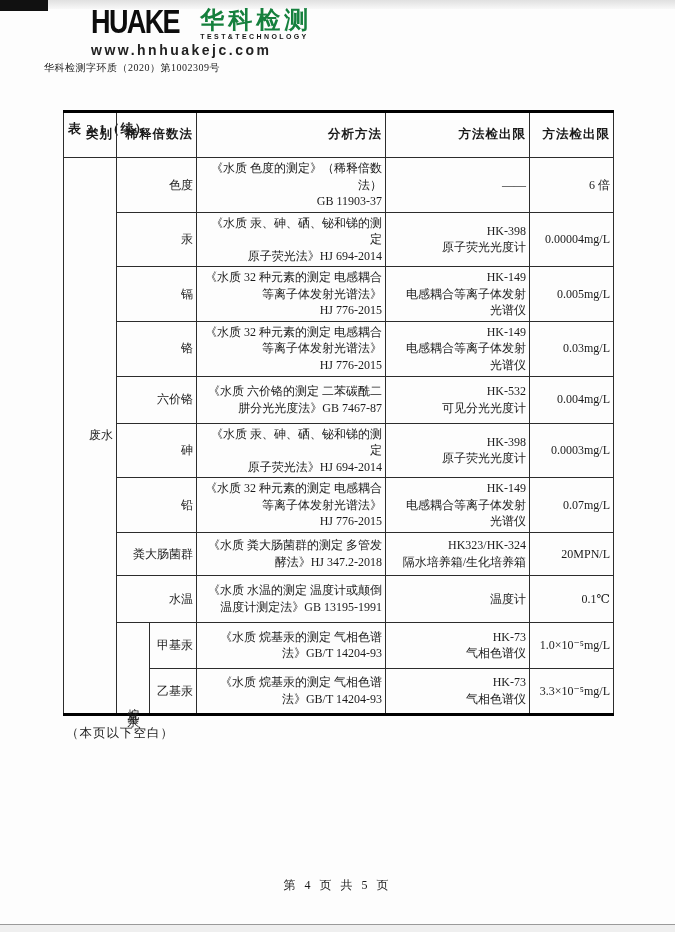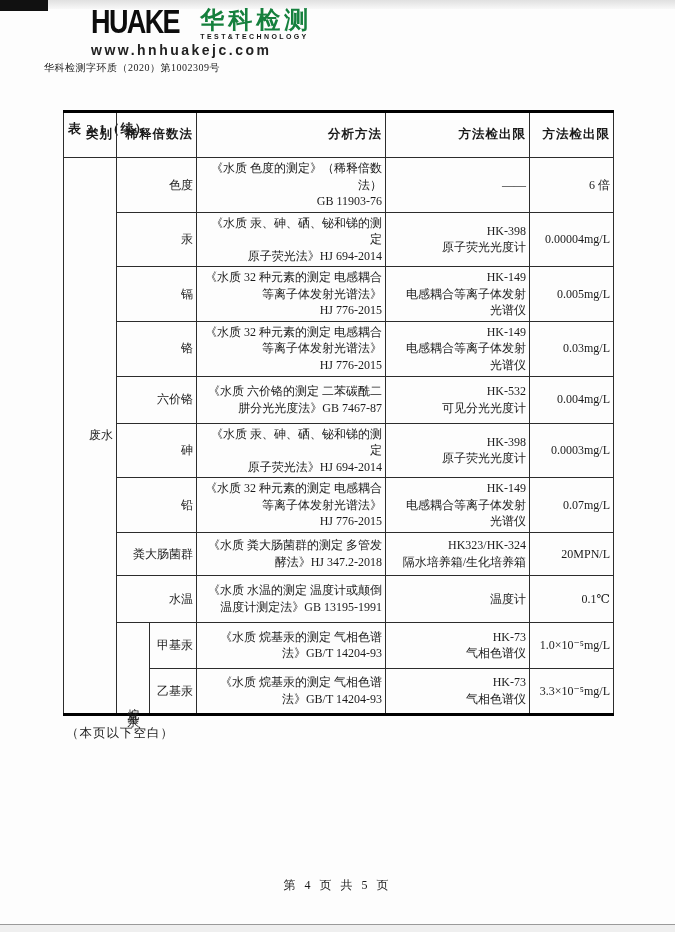--- a/index.html
+++ b/index.html
@@ -144,21 +144,21 @@
       <th colspan="2">稀释倍数法</th>
       <th>分析方法</th>
       <th>方法检出限</th>
       <th>方法检出限</th>
     </tr>
 
     <tr style="height:47px">
       <td rowspan="11">废水</td>
       <td colspan="2">色度</td>
       <td>《水质 色度的测定》（稀释倍数法）
-GB 11903-76</td>
+GB 11903-37</td>
       <td>——</td>
       <td>6 倍</td>
     </tr>
 
     <tr style="height:43px">
       <td colspan="2">汞</td>
       <td>《水质 汞、砷、硒、铋和锑的测定
 原子荧光法》HJ 694-2014</td>
       <td>HK-398
 原子荧光光度计</td>

